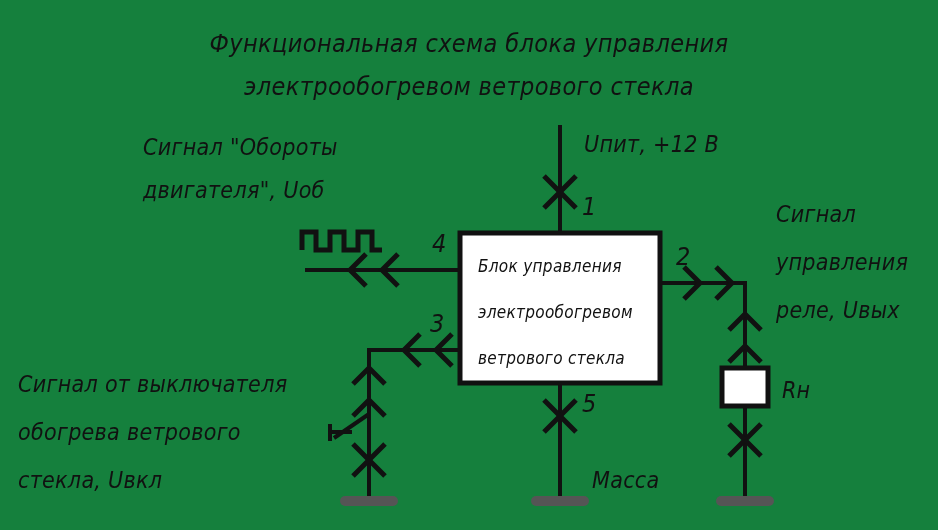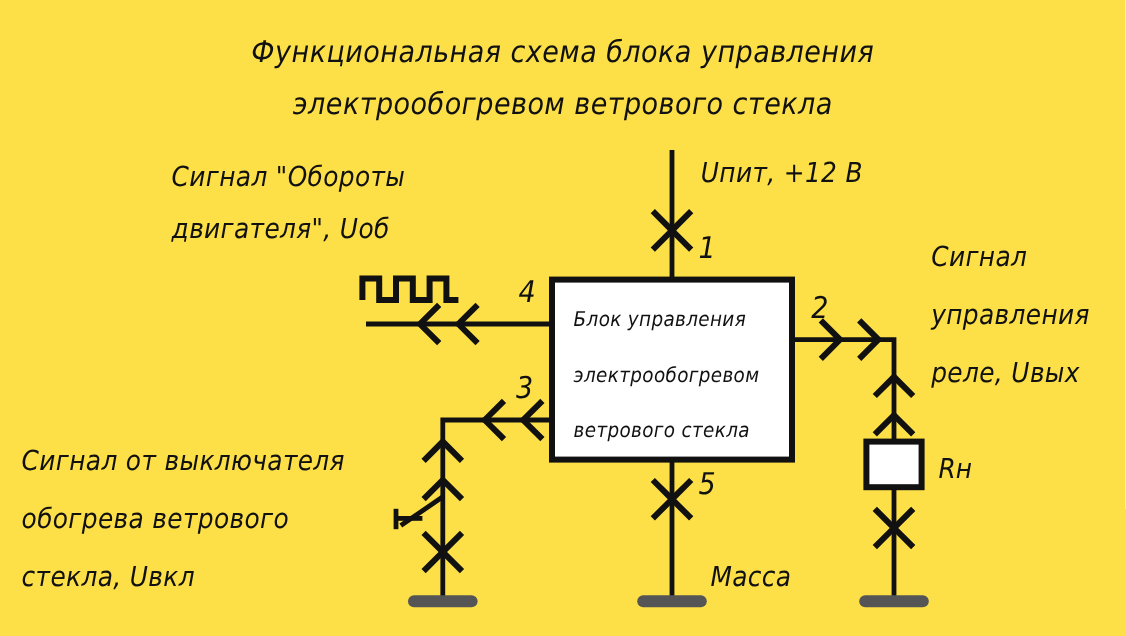--- a/index.html
+++ b/index.html
@@ -10,21 +10,21 @@
   body {
     width: 938px;
     height: 530px;
     font-family: "DejaVu Sans", sans-serif;
     overflow: hidden;
   }
   #canvas {
     position: relative;
     width: 938px;
     height: 530px;
-    background: #fde047;
+    background: #15803d;
   }
   svg#schematic {
     position: absolute;
     left: 0;
     top: 0;
     width: 938px;
     height: 530px;
   }
   .gost {
     font-family: "DejaVu Sans", sans-serif;

